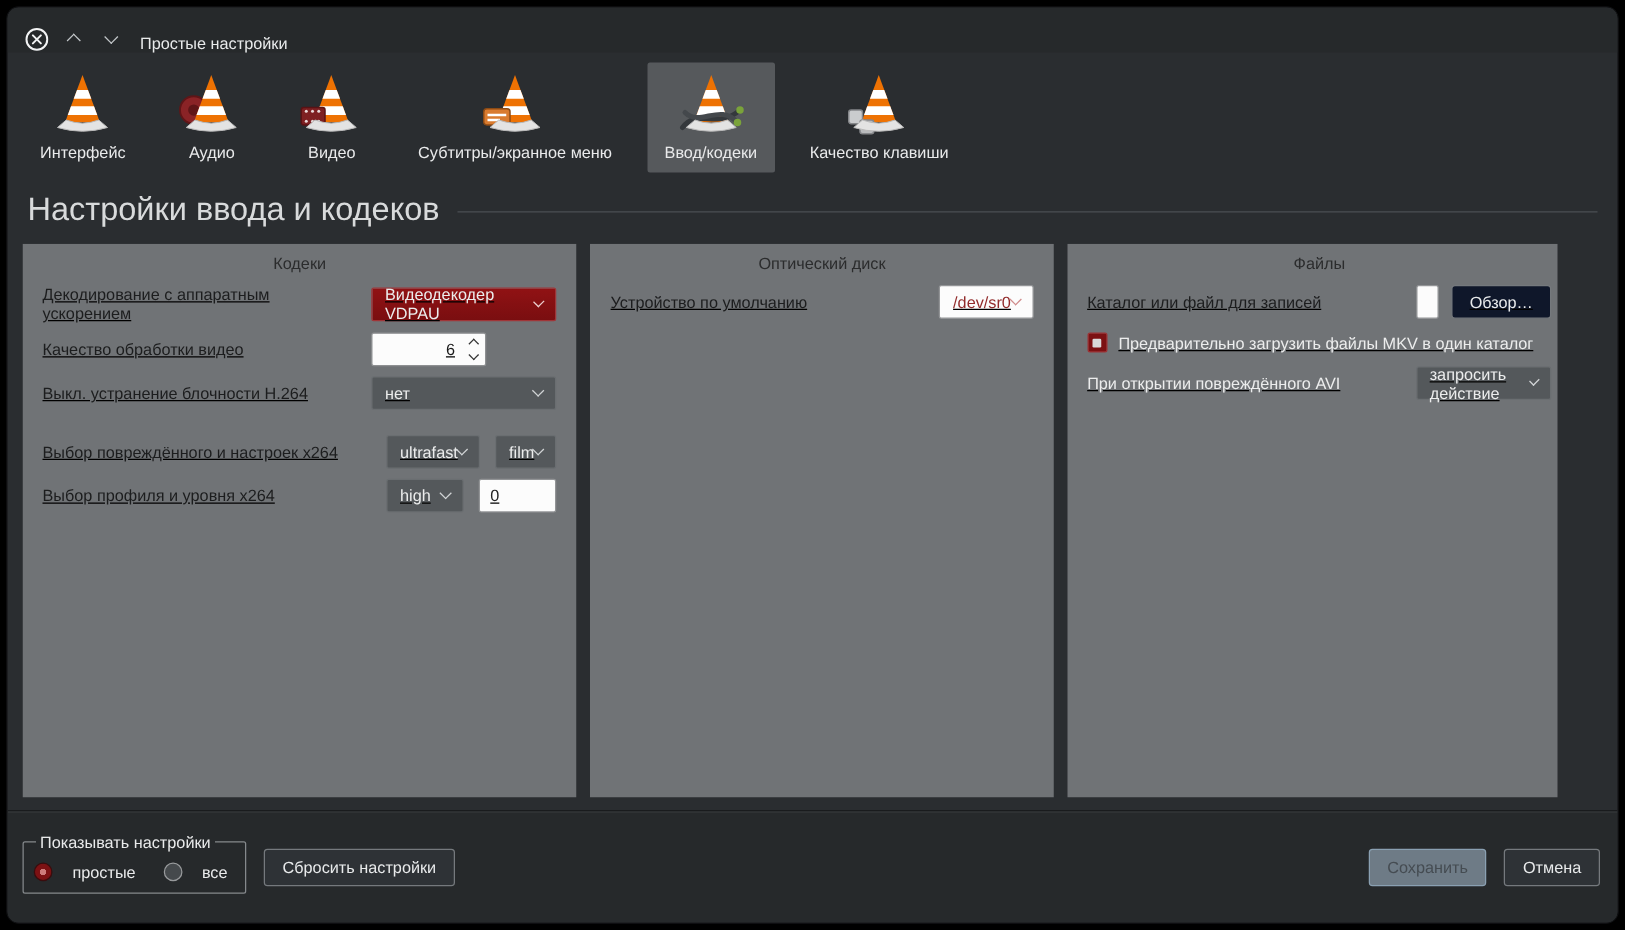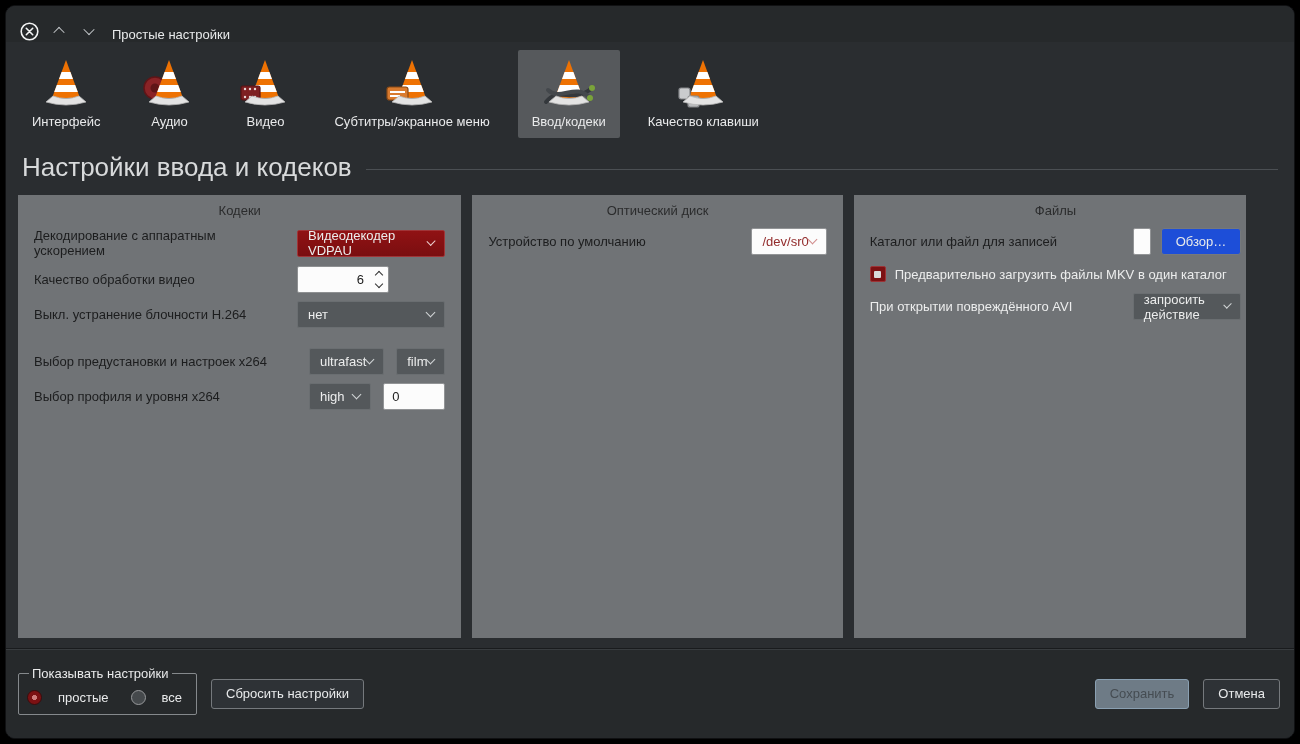--- a/index.html
+++ b/index.html
@@ -30,21 +30,21 @@
   
   .page-head { display: flex; align-items: center; padding: 10px 16px 12px; }
   .page-head h1 { font-size: 26px; font-weight: normal; color: #d8dadb; white-space: nowrap; }
   .page-rule { flex: 1; height: 1px; background: #4b4f53; margin-left: 14px; margin-top: 4px; }
 
   
   .content { flex: 1; margin: 0 48px 10px 12px; display: flex; gap: 11px; overflow: hidden; }
   .panel { background: #707376; padding: 4px 0 10px; }
   .panel-title { text-align: center; color: #2b2c2d; padding: 4px 0 6px; }
   .row { display: grid; grid-template-columns: 263px 1fr; align-items: center;
-    padding: 4px 16px; min-height: 35px; }
+    padding: 4px 16px; min-height: 35px; text-decoration: underline; }
   .row.two { grid-template-columns: 263px 1fr 1fr; column-gap: 12px; }
   .row.gap-above { margin-top: 12px; }
   .row > label { color: #1c1d1e; padding-right: 10px; }
   .row > label.light { color: #eceded; }
   .row.cbrow { grid-template-columns: auto 1fr; column-gap: 9px; min-height: 30px; }
 
   
   .combo { height: 27px; background: #54585b; border: 1px solid #6a6e71; border-radius: 2px;
     display: flex; align-items: center; padding: 0 10px; color: #eceded; cursor: pointer; position: relative; }
   .combo .chev { width: 7px; height: 7px; border-right: 1.6px solid #d2d5d7; border-bottom: 1.6px solid #d2d5d7;
@@ -62,21 +62,21 @@
   .spin input { flex: 1; border: 0; background: transparent; text-align: right; padding-right: 6px;
     font-family: inherit; font-size: 13px; color: #1a1a1a; outline: none; width: 100%; }
   .spin-btns { width: 18px; display: flex; flex-direction: column; align-items: center; justify-content: center; gap: 3px; cursor: pointer; }
   .spin-chev { width: 6px; height: 6px; border-right: 1.5px solid #333; border-bottom: 1.5px solid #333; }
   .spin-chev.up { transform: rotate(-135deg); margin-top: 2px; }
   .spin-chev.down { transform: rotate(45deg); margin-bottom: 2px; }
 
   .record-wrap { display: flex; gap: 10px; align-items: center; }
   .btn { height: 28px; background: #303438; border: 1px solid #75797d; border-radius: 3px;
     color: #e8eaeb; padding: 0 14px; font-family: inherit; font-size: 13px; cursor: pointer; white-space: nowrap; }
-  .btn.browse { height: 27px; background: #1d4ed8; }
+  .btn.browse { height: 27px; background: #0f172a; }
 
   
   .cbx { width: 16px; height: 16px; background: #7c1113; border: 1px solid #9c3336; border-radius: 2px;
     display: inline-flex; align-items: center; justify-content: center; cursor: pointer; }
   .cbx-inner { width: 7px; height: 7px; background: #d9d9d9; border-radius: 1px; }
 
   .radio { width: 15px; height: 15px; border-radius: 50%; display: inline-block; cursor: pointer; }
   .radio.on { background: radial-gradient(circle at 50% 50%, #cd7b7b 0 2.5px, #7c1113 2.6px 100%); border: 1px solid #3a0c0d; }
   .radio.off { background: #45494c; border: 1px solid #97999b; }
 
@@ -283,21 +283,21 @@
 
       <div class="row">
         <label>Выкл. устранение блочности H.264</label>
         <div class="combo">
           <span>нет</span>
           <span class="chev"></span>
         </div>
       </div>
 
       <div class="row two gap-above">
-        <label>Выбор предустановки и настроек x264</label>
+        <label>Выбор повреждённого и настроек x264</label>
         <div class="combo">
           <span>ultrafast</span>
           <span class="chev"></span>
         </div>
         <div class="combo">
           <span>film</span>
           <span class="chev"></span>
         </div>
       </div>
 

